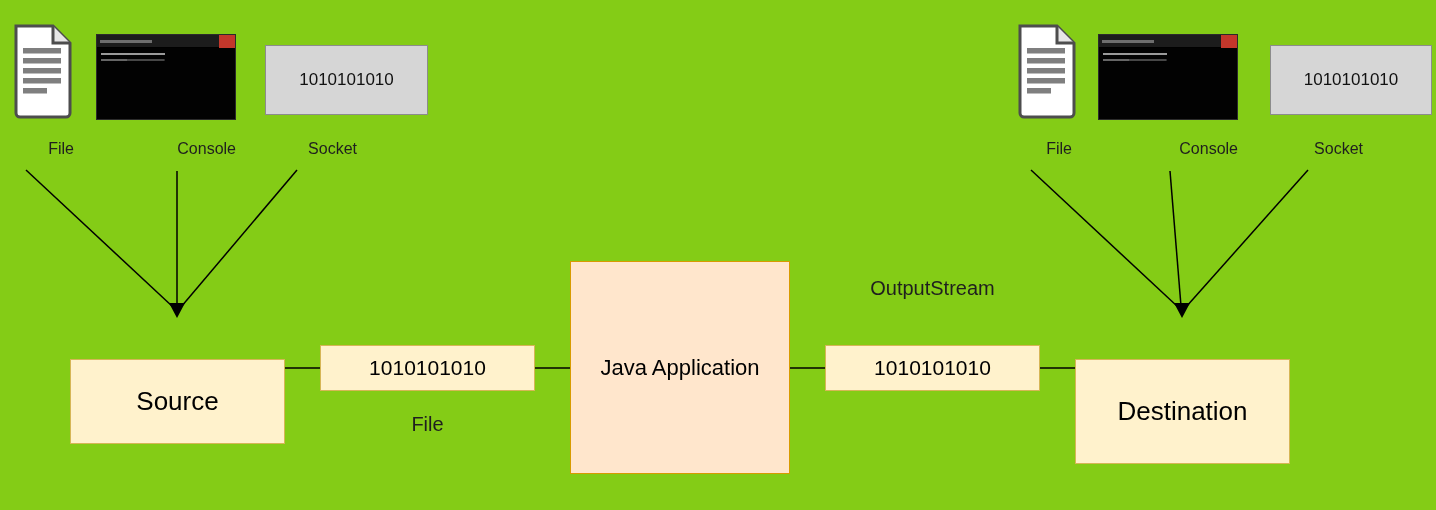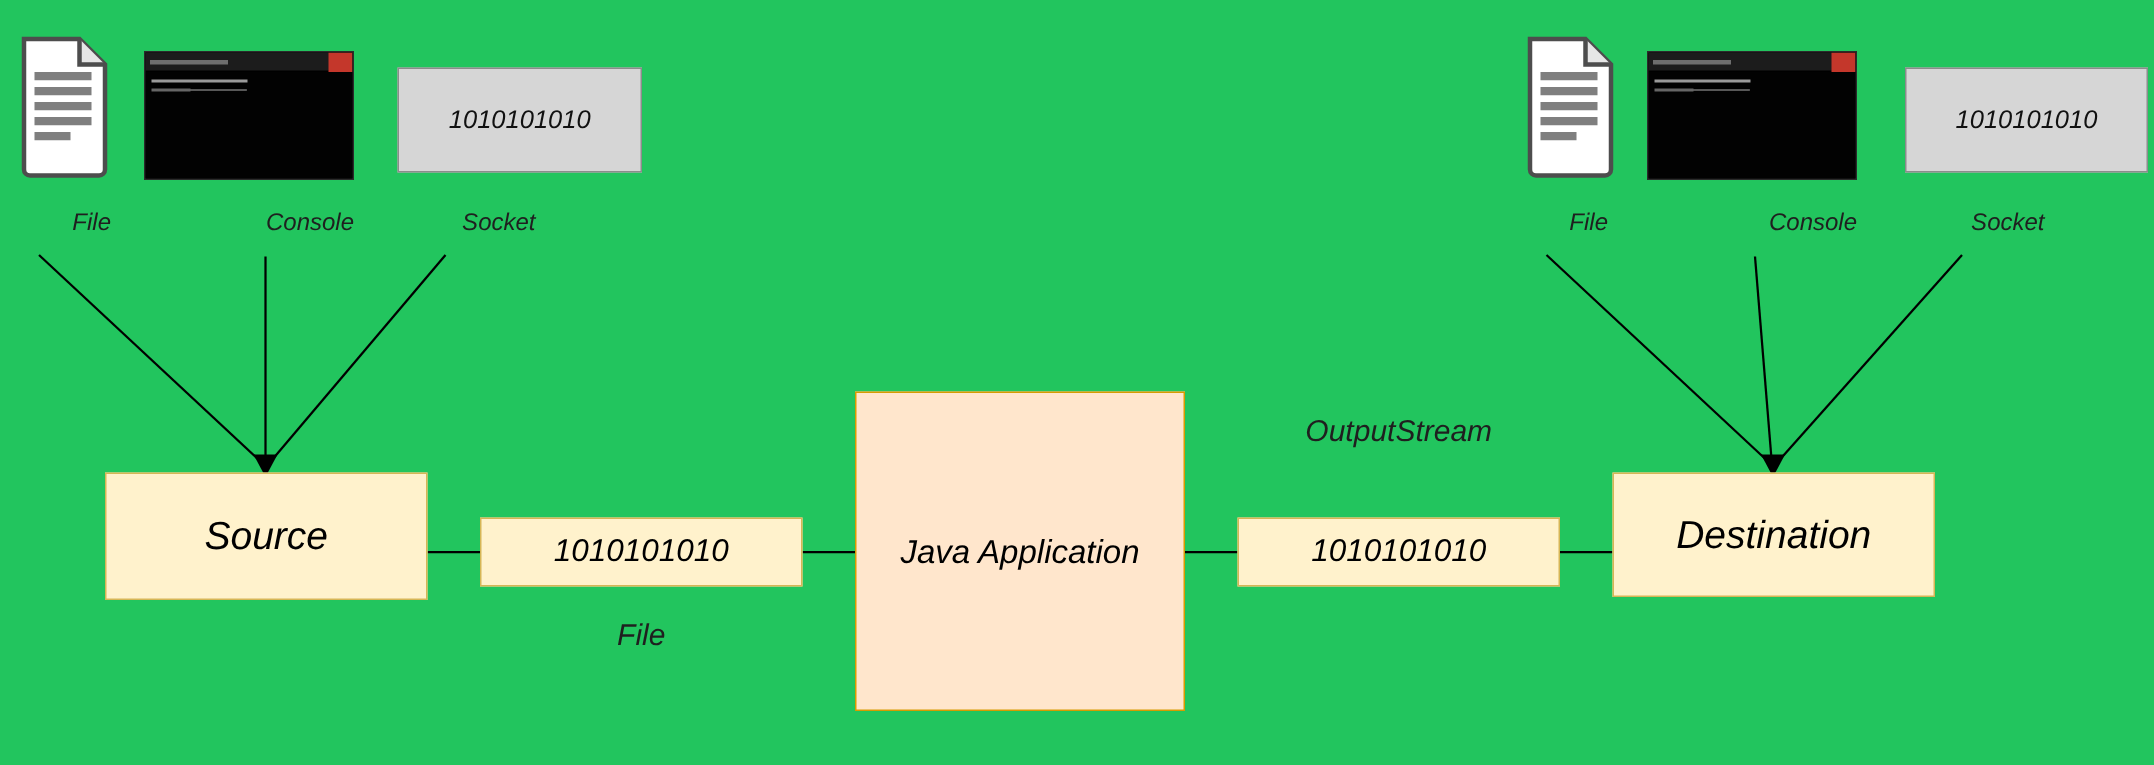--- a/index.html
+++ b/index.html
@@ -3,23 +3,22 @@
 <meta charset="utf-8">
 <style>
   * { margin: 0; padding: 0; box-sizing: border-box; }
   html, body { background: #ffffff; }
   body { font-family: "Liberation Sans", sans-serif; color: #000; }
 
   .canvas {
     position: relative;
     width: 1436px;
     height: 510px;
-    background: #22c55e;
+    background: #84cc16;
     overflow: hidden;
-    font-style: italic;
   }
 
   .wires {
     position: absolute;
     left: 0; top: 0;
     width: 1436px;
     height: 510px;
     z-index: 0;
   }
 
@@ -54,21 +53,21 @@
   }
 
   .flow-label {
     position: absolute;
     z-index: 1;
     font-size: 20px;
     color: #1f1f1f;
     text-align: center;
   }
 
-  .big-label { font-size: 26px; }
+  .big-label { font-size: 26px; margin-top: 44px; }
   .value-label { font-size: 21px; }
 
   
   .file-icon { position: absolute; z-index: 1; }
 
   
   .console-icon {
     position: absolute;
     z-index: 1;
     background: #000000;
@@ -185,21 +184,21 @@
 
   <div class="node box-app" style="left:570px; top:261px; width:220px; height:213px;">
     <span class="wrap-label">Java Application</span>
   </div>
 
   <div class="flow-label" style="left:825px; top:277px; width:215px;">OutputStream</div>
   <div class="node box-yellow value-label" style="left:825px; top:345px; width:215px; height:46px;">
     <span>1010101010</span>
   </div>
 
-  <div class="node box-yellow big-label" style="left:1075px; top:315px; width:215px; height:83px;">
+  <div class="node box-yellow big-label" style="left:1075px; top:315px; width:215px; height:105px;">
     <span>Destination</span>
   </div>
 
   <div class="file-icon" style="left:1014px; top:24px; width:64px; height:95px;">
     <svg width="64" height="95" viewBox="0 0 64 95" xmlns="http://www.w3.org/2000/svg">
       <path d="M6 2 H43 L60 19 V89 a4 4 0 0 1 -4 4 H10 a4 4 0 0 1 -4 -4 Z" fill="#ffffff" stroke="#4d4d4d" stroke-width="3"></path>
       <path d="M43 2 V19 H60" fill="#e6e6e6" stroke="#4d4d4d" stroke-width="3"></path>
       <rect x="13" y="24" width="38" height="5.5" fill="#7f7f7f"></rect>
       <rect x="13" y="34" width="38" height="5.5" fill="#7f7f7f"></rect>
       <rect x="13" y="44" width="38" height="5.5" fill="#7f7f7f"></rect>

